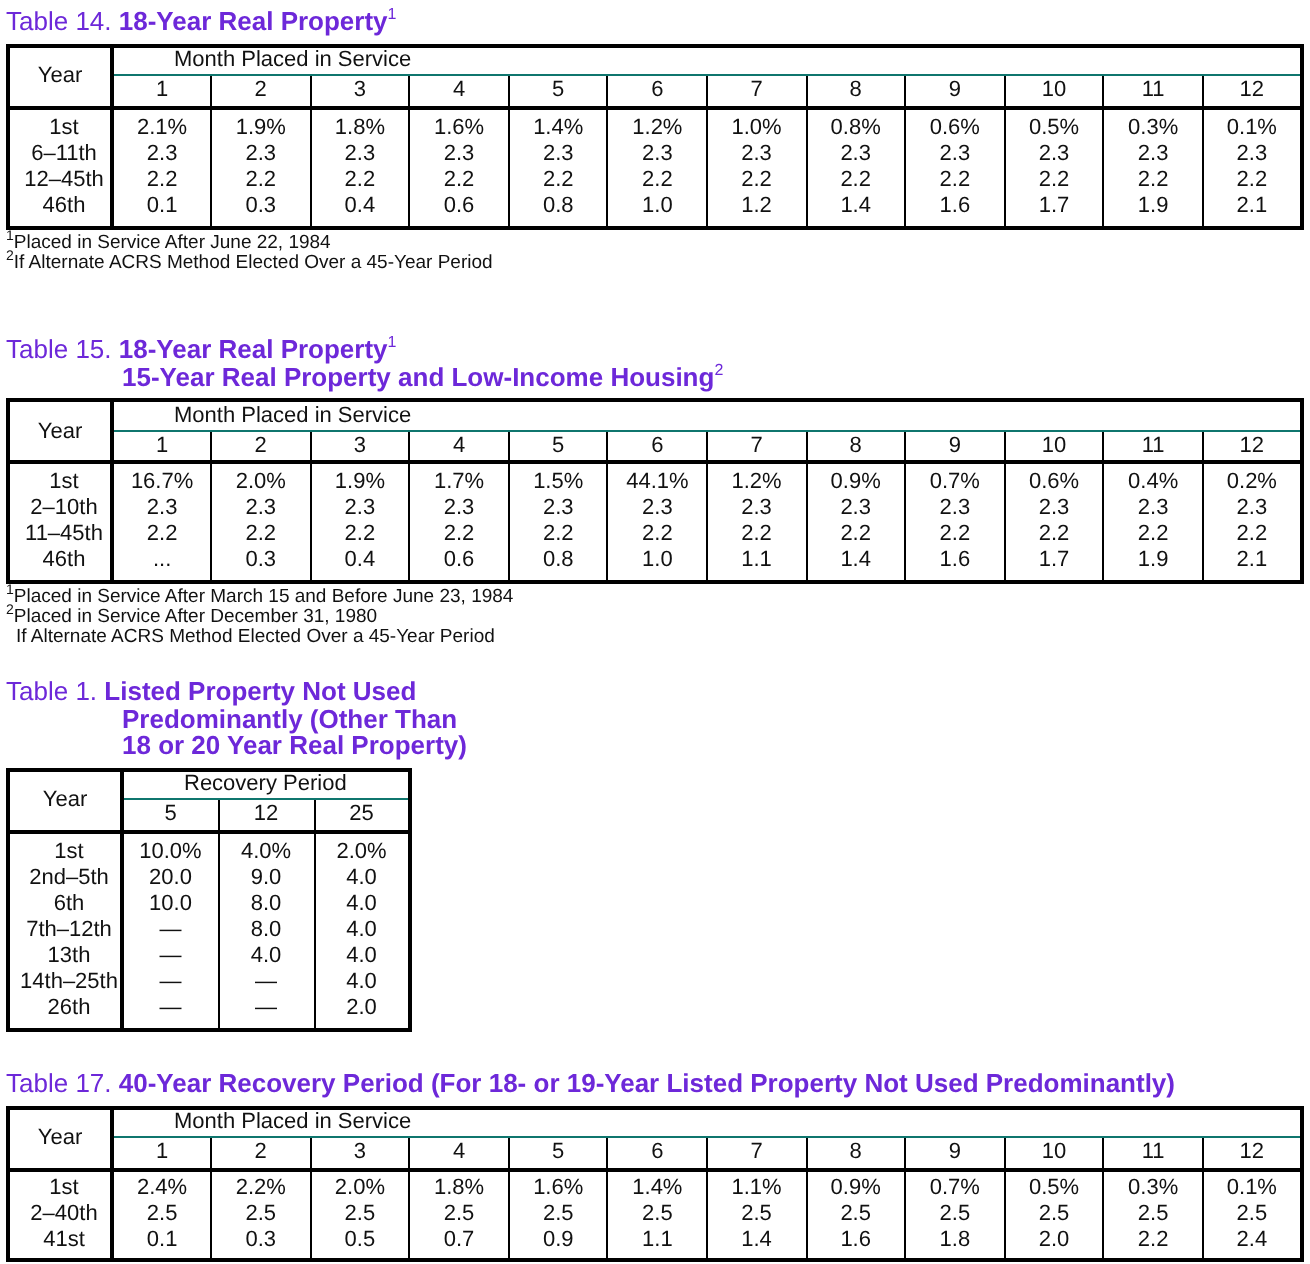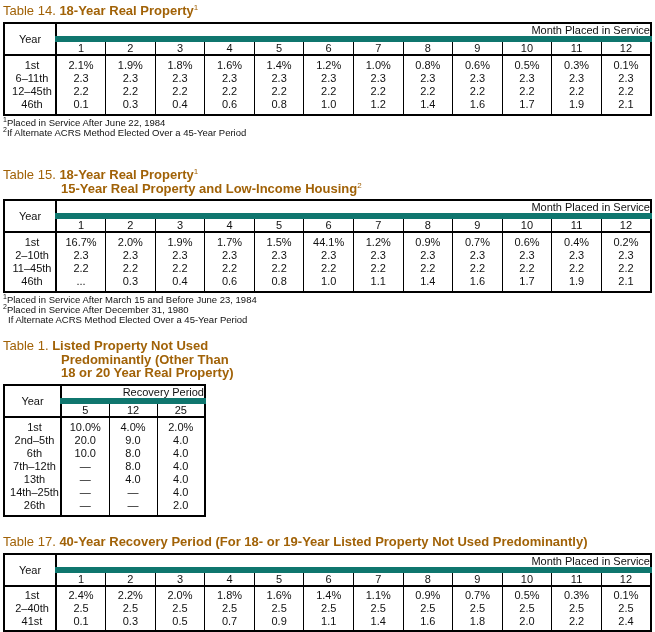--- a/index.html
+++ b/index.html
@@ -13,21 +13,21 @@
     font-family: "Liberation Sans", sans-serif;
     overflow: hidden;
   }
   .tbl-block { position: absolute; left: 3px; right: 3px; }
   #sec14 { top: 4px; }
   #sec15 { top: 168px; }
   #sec16 { top: 339px; }
   #sec17 { top: 535px; }
 
   
-  .tbl-title { font-size: 13px; line-height: 13.5px; margin-bottom: 4px; color: #a16207; }
+  .tbl-title { font-size: 13px; line-height: 13.5px; margin-bottom: 4px; color: #6d28d9; }
   .tline { white-space: nowrap; }
   .tline.cont { padding-left: 58px; }
   .tlabel { font-weight: normal; }
   .tbold { font-weight: bold; }
   .tbl-title sup { font-size: 8px; line-height: 0; }
 
   
   table.data-table {
     border-collapse: collapse;
     table-layout: fixed;
@@ -44,23 +44,24 @@
   }
   thead th.year-head {
     width: 52px;
     border-right: 2px solid #000;
     border-bottom: 2px solid #000;
     text-align: center;
     border-radius: 14px;
   }
   table.narrow thead th.year-head { width: 57px; }
   thead th.group-head {
-    border-bottom: 6px solid #0f766e;
+    border-bottom: 1px solid #0f766e;
     height: 15px;
-    text-align: right;
+    text-align: left;
+    padding-left: 30px;
   }
   thead th.col-head {
     border-left: 1px solid #000;
     border-right: 1px solid #000;
     border-bottom: 2px solid #000;
     height: 16px;
     text-align: center;
   }
   tbody th.year-cell {
     text-align: center;

